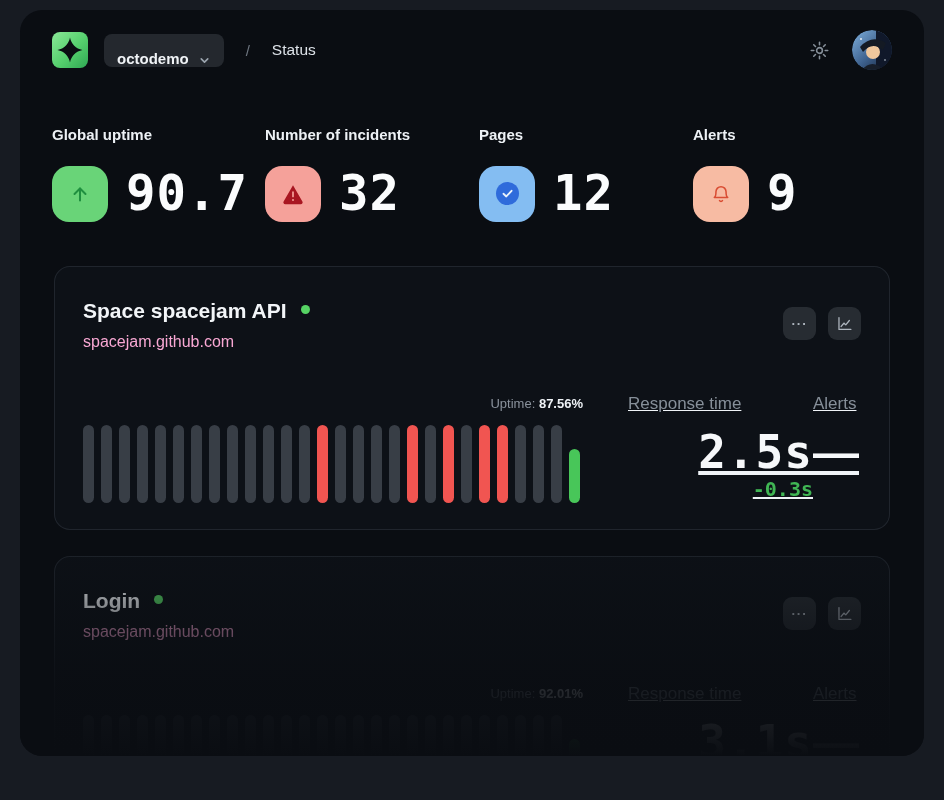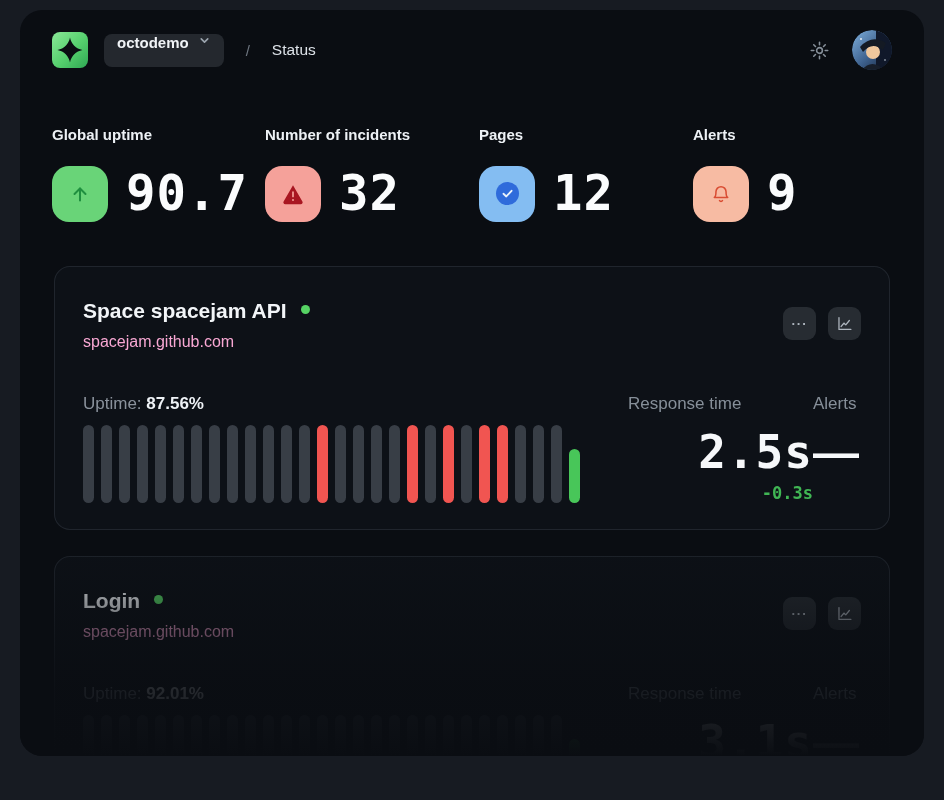--- a/index.html
+++ b/index.html
@@ -30,21 +30,21 @@
   }
   .logo {
     width:36px; height:36px; border-radius:8px;
     background:linear-gradient(135deg,#8ae897 0%,#55cf6d 55%,#2fa853 100%);
     display:flex; align-items:center; justify-content:center;
     flex:0 0 auto;
   }
   .org-pill {
     margin-left:16px;
     height:33px;
-    display:flex; align-items:flex-start; gap:9px;
+    display:flex; align-items:flex-end; gap:9px;
     background:#24282e;
     border:none; border-radius:8px;
     padding:0 13px;
     color:#f0f3f6; font-size:15px; font-weight:700;
     font-family:"Liberation Sans", sans-serif;
     cursor:pointer;
   }
   .crumb-sep { margin-left:22px; color:#6e7680; font-size:15px; }
   .crumb-page { margin-left:22px; color:#dde2e8; font-size:15.5px; }
   .topbar-spacer { flex:1; }
@@ -110,37 +110,37 @@
   .card-actions { margin-left:auto; display:flex; gap:12px; margin-top:10px; }
   .icon-btn {
     width:33px; height:33px; border-radius:9px;
     background:#272c32; border:none; cursor:pointer;
     display:flex; align-items:center; justify-content:center;
     color:#aeb6bf; font-size:13px; font-weight:700; letter-spacing:1px;
     line-height:1;
   }
   .card-body { display:flex; margin-top:40px; }
   .bars-col { width:500px; flex:0 0 auto; }
-  .uptime-line { font-size:17px; line-height:22px; }
+  .uptime-line { font-size:13px; line-height:22px;text-align:right; }
   .uptime-line .muted { color:#8a929c; }
   .uptime-line b { color:#eef2f6; font-weight:700; }
   .bars { display:flex; gap:7px; height:78px; margin-top:10px; align-items:flex-start; }
   .bar { width:11px; height:78px; border-radius:6px; flex:0 0 auto; }
   .bar.gray  { background:#383e46; }
   .bar.red   { background:#f15551; }
   .bar.green { background:#48c659; height:54px; align-self:flex-end; }
-  .metric-col { margin-left:45px; width:185px; }
+  .metric-col { margin-left:45px; width:185px;text-decoration:underline; }
   .metric-col.alerts-col { margin-left:0; width:auto; }
   .metric-label { color:#868f99; font-size:17px; line-height:22px; }
   .metric-big {
     margin-top:12px;
     font-size:46px; font-weight:700; color:#f6f8fa;
     line-height:50px; letter-spacing:1px;
   }
-  .metric-delta { margin-top:6px; font-size:17px; font-weight:700; color:#40b654; }
+  .metric-delta { font-size:20px; font-weight:700; color:#40b654; }
   .dash-big { font-family:"Liberation Sans", sans-serif; font-weight:700; letter-spacing:0; }
 
   
   .fade {
     position:absolute; left:0; right:0; bottom:0; height:225px;
     background:linear-gradient(to bottom,
       rgba(10,13,18,0) 0%,
       rgba(10,13,18,0.55) 40%,
       rgba(10,13,18,0.88) 70%,
       #0a0d12 100%);

